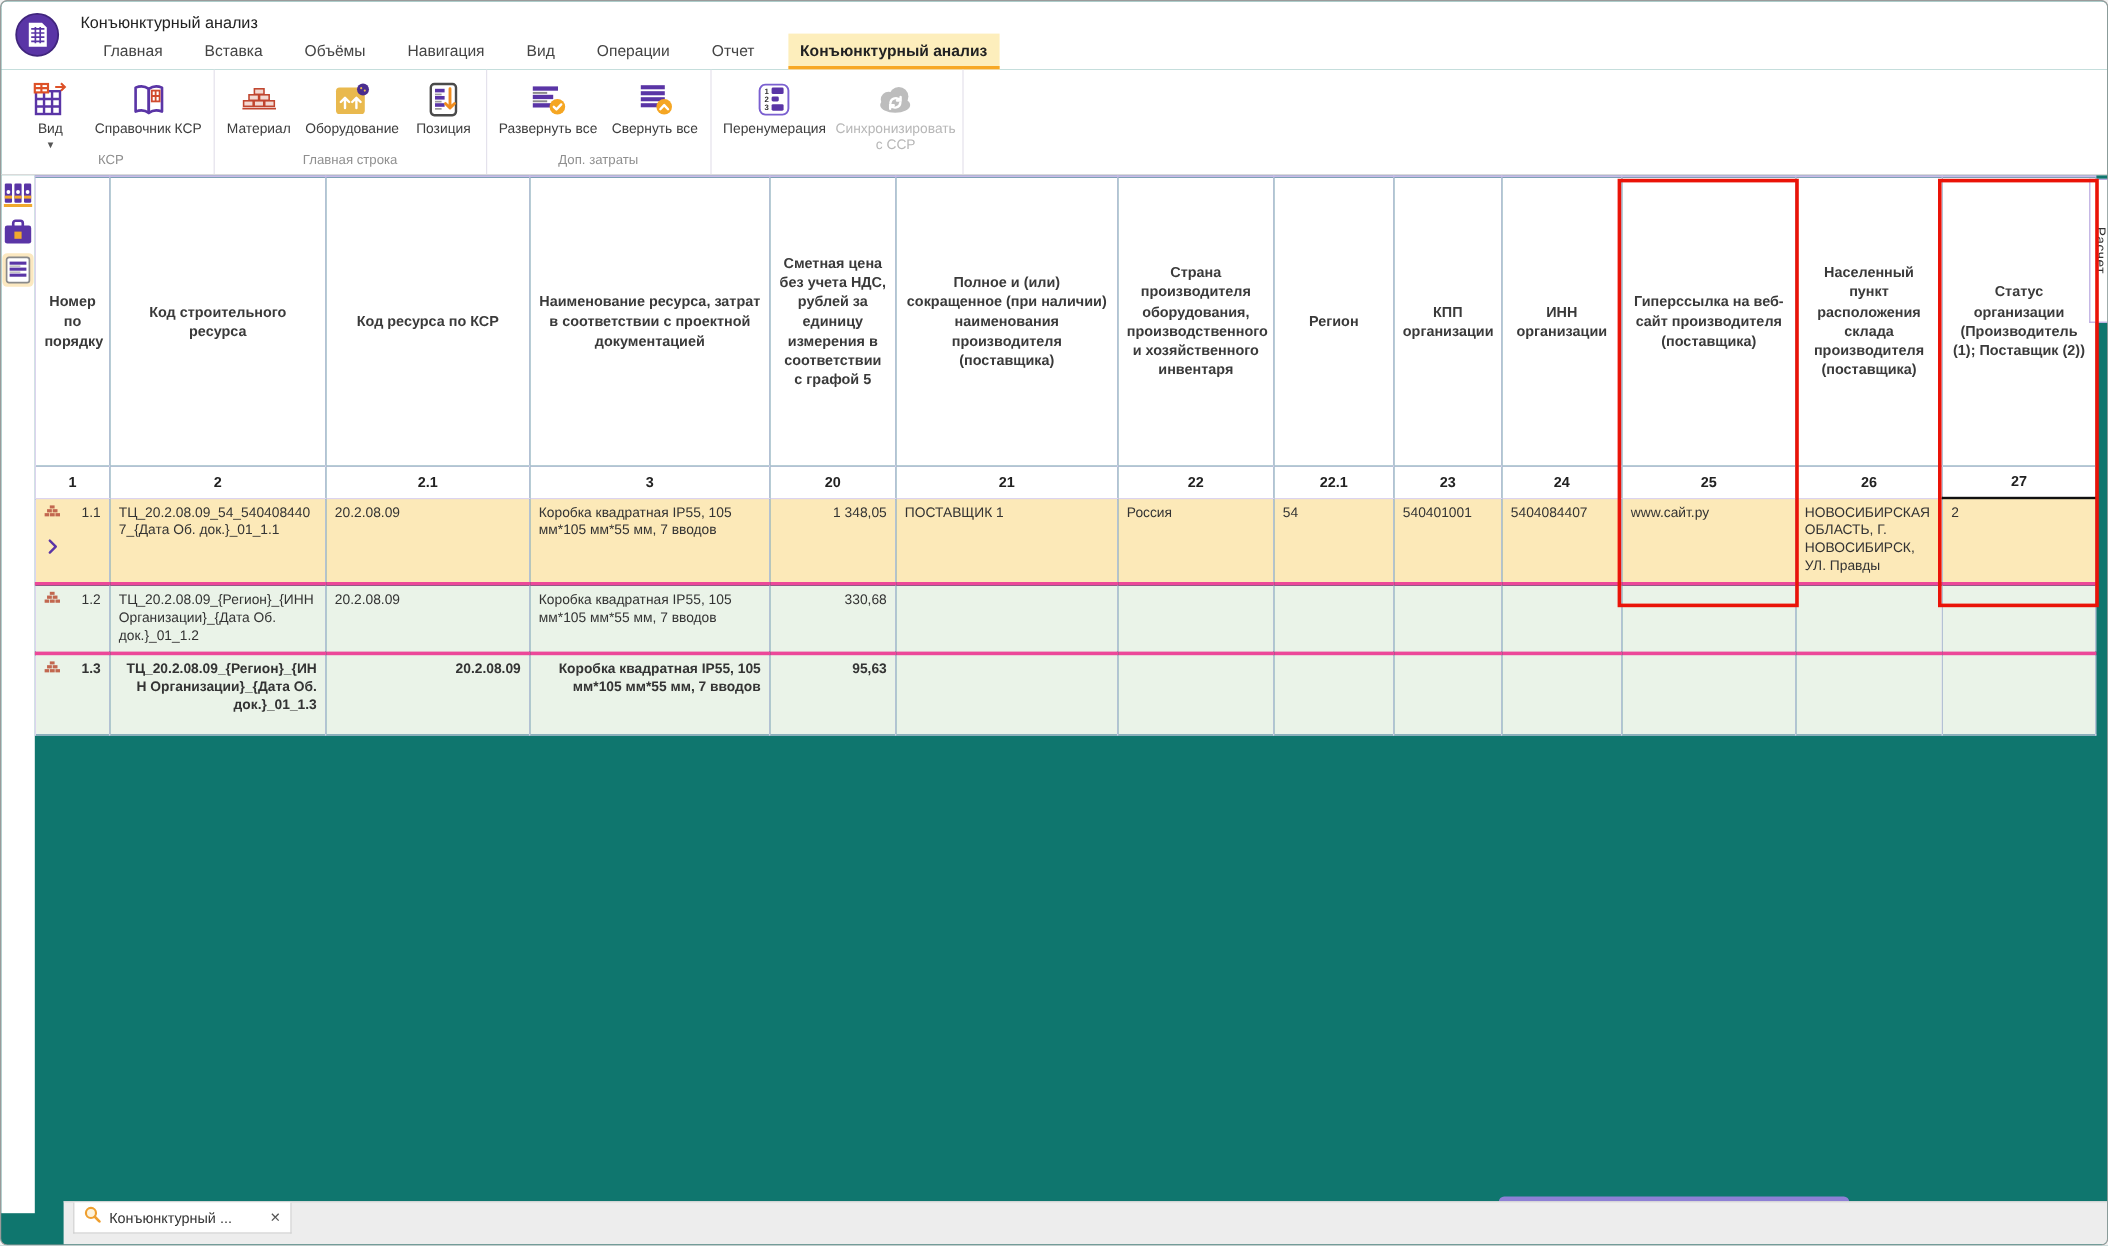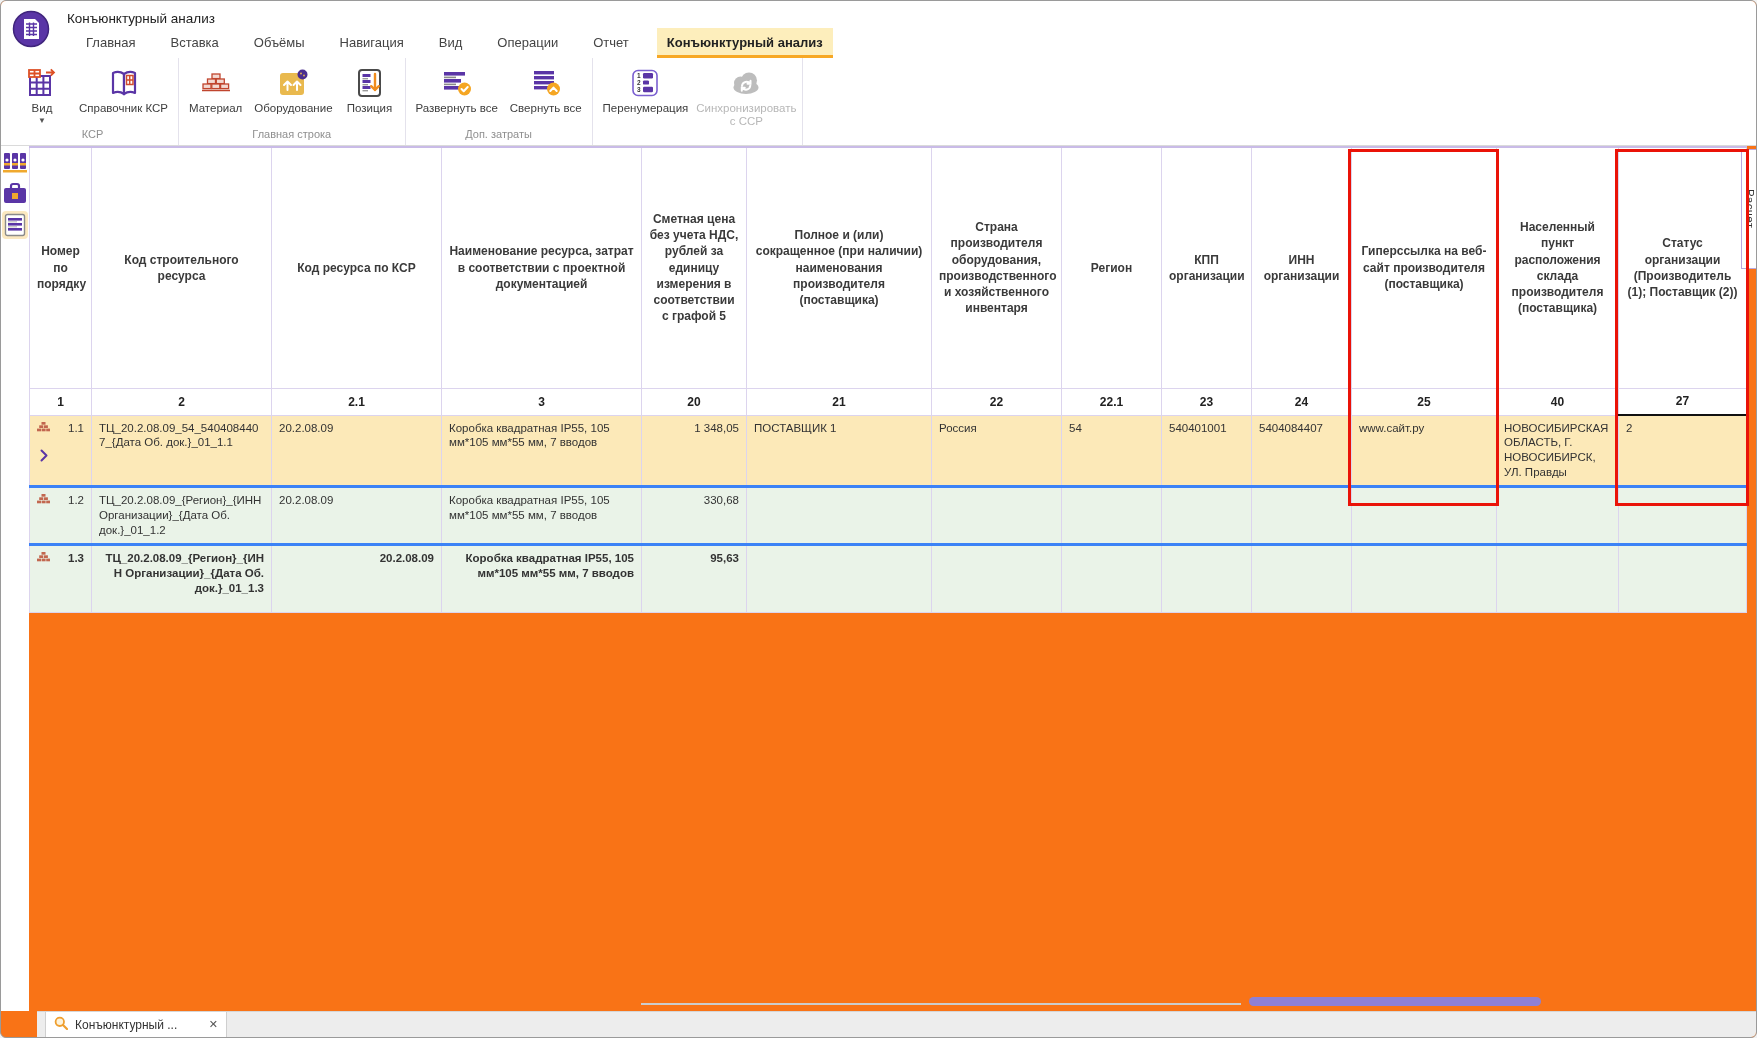--- a/index.html
+++ b/index.html
@@ -1,17 +1,17 @@
 <!DOCTYPE html>
 <html><head>
 <meta charset="utf-8">
 <style>
   * { margin:0; padding:0; box-sizing:border-box; }
   html,body { background:#f2f2f2; font-family:"Liberation Sans","DejaVu Sans",sans-serif; }
-  .window { position:relative; width:1757px; height:1038px; background:#f97316; border:1px solid #9a9a9a; border-radius:6px; overflow:hidden; }
+  .window { position:relative; width:1757px; height:1038px; background:#0f766e; border:1px solid #9a9a9a; border-radius:6px; overflow:hidden; }
 
   
   .titlebar { position:absolute; left:0; top:0; width:100%; height:57px; background:#fff; }
   .logo { position:absolute; left:11px; top:9px; width:38px; height:38px; }
   .app-title { position:absolute; left:66px; top:10px; font-size:13.5px; color:#222; }
   .ribbon-tabs { position:absolute; left:66px; bottom:0; display:flex; align-items:flex-end; }
   .rtab { padding:7px 10px 8px 10px; font-size:13px; color:#444; margin-right:15px; cursor:pointer; white-space:nowrap; }
   .rtab.m0{margin-left:9px;} .rtab.g1{margin-right:18px;} 
   .rtab.active { background:#fdeebc; border-bottom:3px solid #f7a825; font-weight:700; color:#222; padding-bottom:5px; margin-right:0; }
 
@@ -39,21 +39,21 @@
   .grid th { font-size:12px; font-weight:700; color:#3a3a3a; text-align:center; vertical-align:middle; padding:4px 7px; background:#fff; line-height:1.35; }
   .grid tr.nums { height:27px; }
   .grid tr.nums td { text-align:center; vertical-align:middle; font-size:12px; font-weight:700; color:#222; background:#fff; }
   .grid tr.section { height:26px; }
   .grid tr.section td { background:#5936a6; color:#fff; font-weight:700; font-size:11.5px; padding-left:9px; border:1px solid #5936a6; }
   .grid tr.section .chev { margin-right:8px; font-weight:400; display:inline-block; transform:translateY(-1px); }
   .grid tr.r td { vertical-align:top; padding:5px 7px; font-size:11.5px; color:#333; line-height:1.3; word-wrap:break-word; overflow-wrap:anywhere; }
   .grid tr.r1 { height:66px; } .grid tr.r2 { height:52px; } .grid tr.r3 { height:68px; }
   .grid tr.hl td { background:#fce9b8; }
   .grid tr.green td { background:#eaf3e8; }
-  .grid tr.gap td { border-top:3px solid #3b82f6; }
+  .grid tr.gap td { border-top:3px solid #ec4899; }
   .grid tr.boldrow td { font-weight:700;text-align:right; }
   .grid td.money { text-align:right; }
   .grid td.numcol { padding:5px 5px; }
   .numline { display:flex; align-items:center; justify-content:space-between; }
   .numline .nval { font-size:11.5px; }
   .expander { margin-top:14px; margin-left:3px; cursor:pointer; }
   .grid td.sel-cell { border-top:2px solid #111; }
 
   
   .red-box { position:absolute; border:3px solid #ea1308; pointer-events:none; z-index:5; }
@@ -62,21 +62,21 @@
 
   
   .right-tab { position:absolute; left:1740px; top:148px; width:17px; height:120px; background:#fff; border:1px solid #b9a7e0; border-right:none; display:flex; align-items:center; justify-content:center; cursor:pointer; }
   .right-tab span { writing-mode:vertical-rl; font-size:11.5px; color:#333; letter-spacing:0.5px; }
 
   
   .hscroll-line { position:absolute; left:640px; top:1002px; width:600px; height:2px; background:#cccccc; }
   .hscroll-thumb { position:absolute; left:1248px; top:996px; width:292px; height:9px; border-radius:5px; background:#8e80d5; cursor:pointer; }
 
   
-  .bottom-bar { position:absolute; left:36px; right:0; bottom:0; height:26px; background:#ededed; border-top:1px solid #d6d6d6; }
+  .bottom-bar { position:absolute; left:52px; right:0; bottom:0; height:36px; background:#ededed; border-top:1px solid #d6d6d6; }
   .btab { position:absolute; left:8px; top:0; height:26px; width:182px; background:#fff; border:1px solid #cfcfcf; border-top:none; display:flex; align-items:center; padding:0 8px; gap:7px; cursor:pointer; }
   .btab .blabel { font-size:12px; color:#333; flex:1; white-space:nowrap; overflow:hidden; }
   .btab .close { font-size:11px; color:#555; cursor:pointer; }
 </style>
 </head>
 <body>
 
 <div class="window">
 
   <div class="titlebar">
@@ -369,21 +369,21 @@
         <td>2</td>
         <td>2.1</td>
         <td>3</td>
         <td>20</td>
         <td>21</td>
         <td>22</td>
         <td>22.1</td>
         <td>23</td>
         <td>24</td>
         <td>25</td>
-        <td>40</td>
+        <td>26</td>
         <td>27</td>
       </tr>
       <tr class="r r1 hl">
         <td class="numcol">
           <div class="numline">
             <span>
               <svg width="13" height="10" viewBox="0 0 13 10">
                     <g fill="#c2674f">
                       <rect x="4.5" y="0" width="4" height="2.7"></rect>
                       <rect x="2.2" y="3.3" width="4" height="2.7"></rect>

